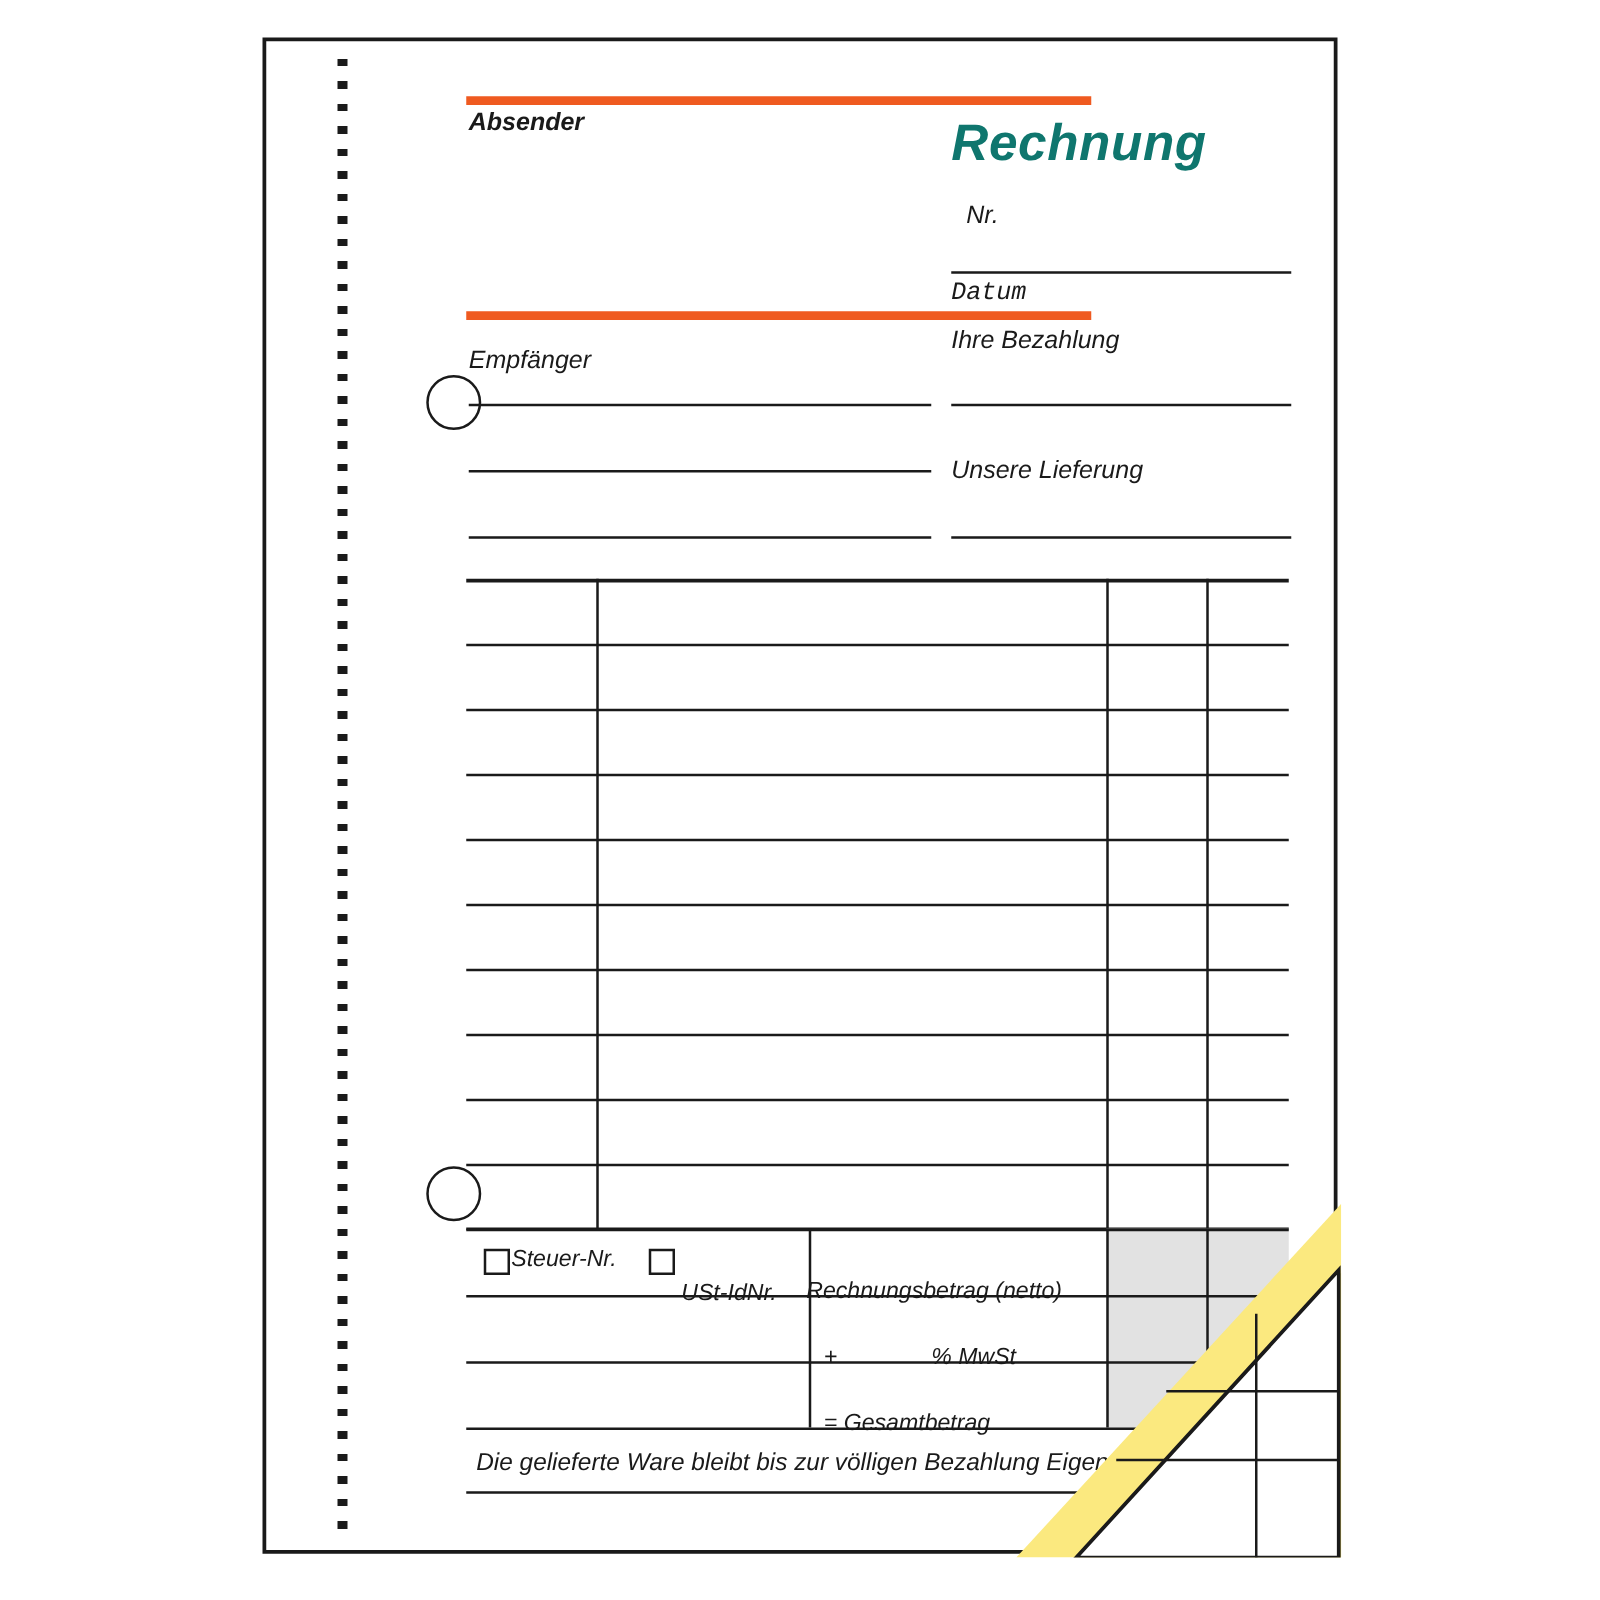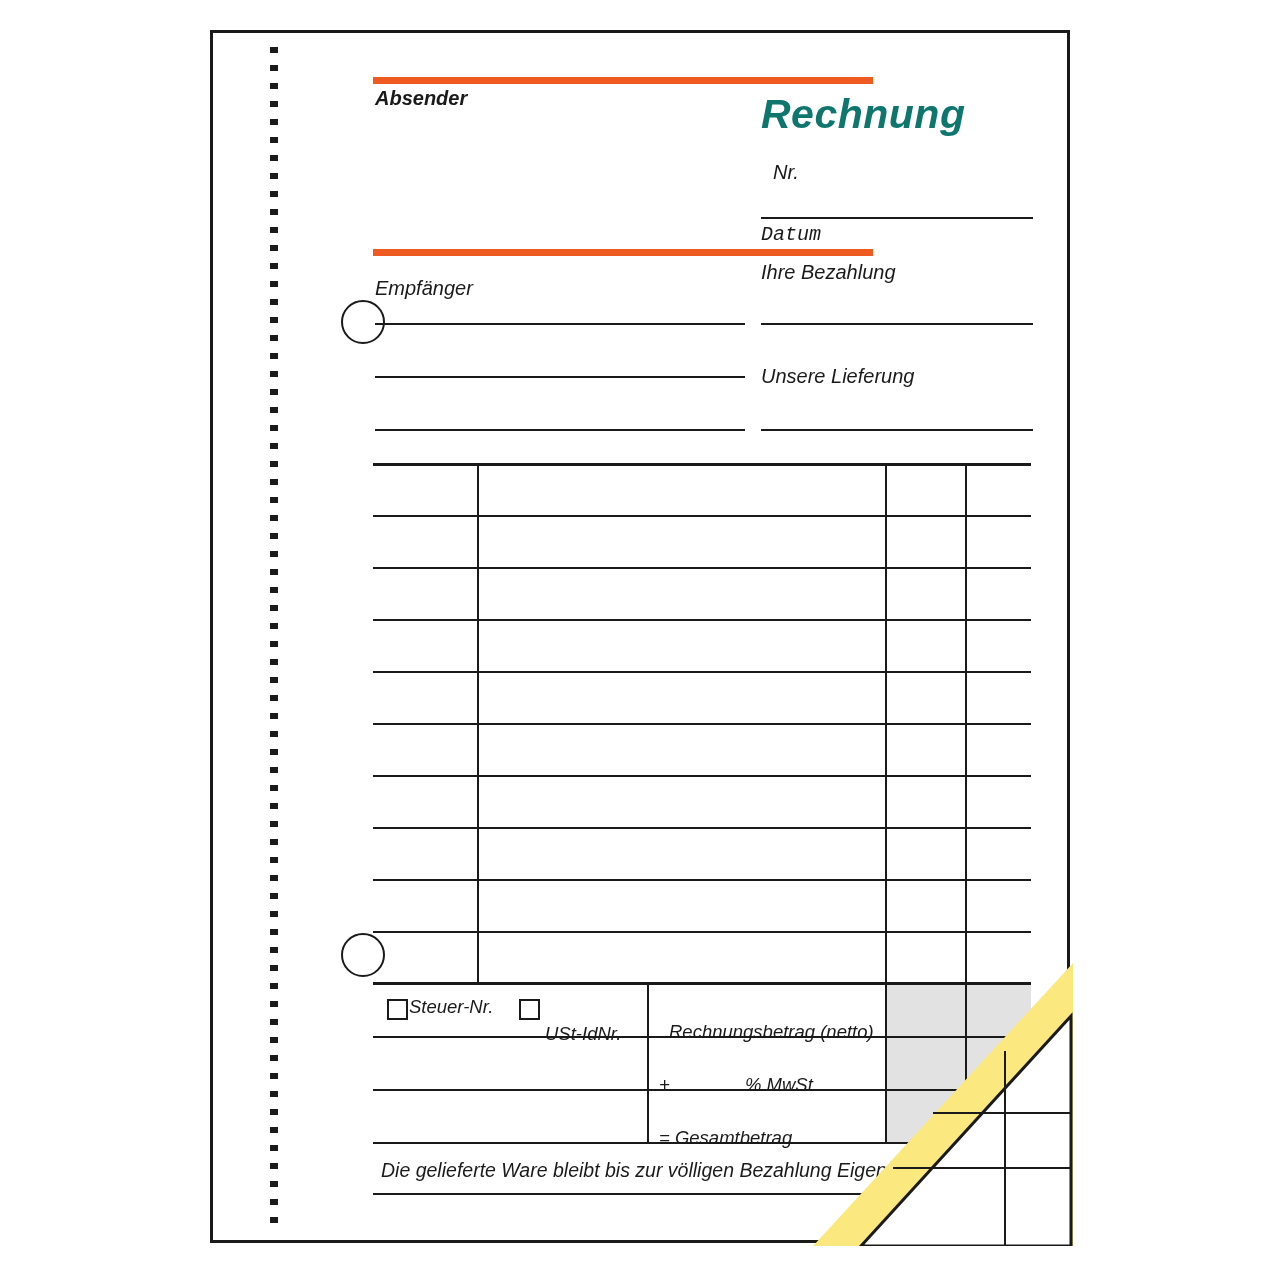--- a/index.html
+++ b/index.html
@@ -241,21 +241,21 @@
     <div class="vline" style="left:274px; top:0px; height:159px;"></div>
     <div class="vline" style="left:512px; top:0px; height:159px;"></div>
     <div class="vline" style="left:592px; top:0px; height:159px;"></div>
 
     <div class="checkbox" style="left:14px; top:16px;"></div>
     <div class="totlbl" style="left:36px; top:13px;">Steuer-Nr.</div>
 
     <div class="checkbox" style="left:146px; top:16px;"></div>
     <div class="totlbl" style="left:172px; top:13px;margin-top:27px;">USt-IdNr.</div>
 
-    <div class="totlbl" style="left:296px; top:38px;text-align:right;">Rechnungsbetrag (netto)</div>
+    <div class="totlbl" style="left:272px; top:38px;text-align:right;">Rechnungsbetrag (netto)</div>
     <div class="totlbl" style="left:286px; top:91px;">+</div>
     <div class="totlbl" style="left:372px; top:91px;">% MwSt</div>
     <div class="totlbl" style="left:286px; top:144px;">= Gesamtbetrag</div>
   </div>
 
   <div class="footnote">Die gelieferte Ware bleibt bis zur völligen Bezahlung Eigentum des Lieferers.</div>
   <div class="footline"></div>
 
   <div class="fold-edge">
     <svg width="260" height="283" viewBox="0 0 260 283">

